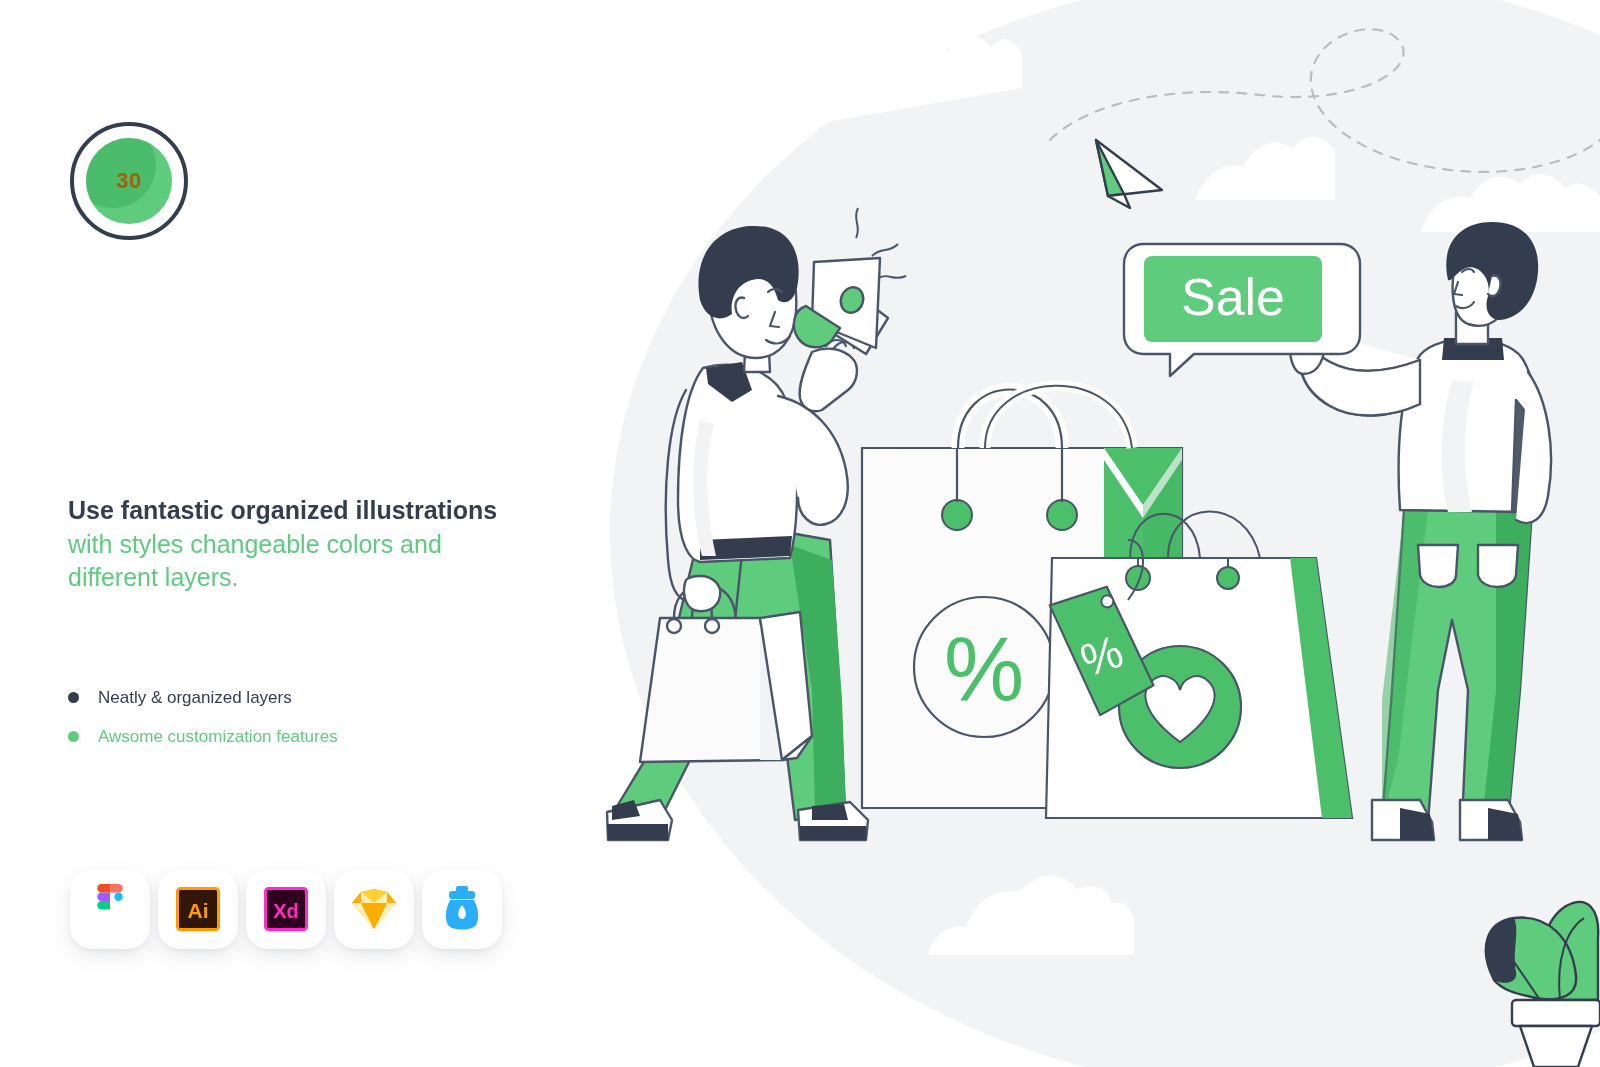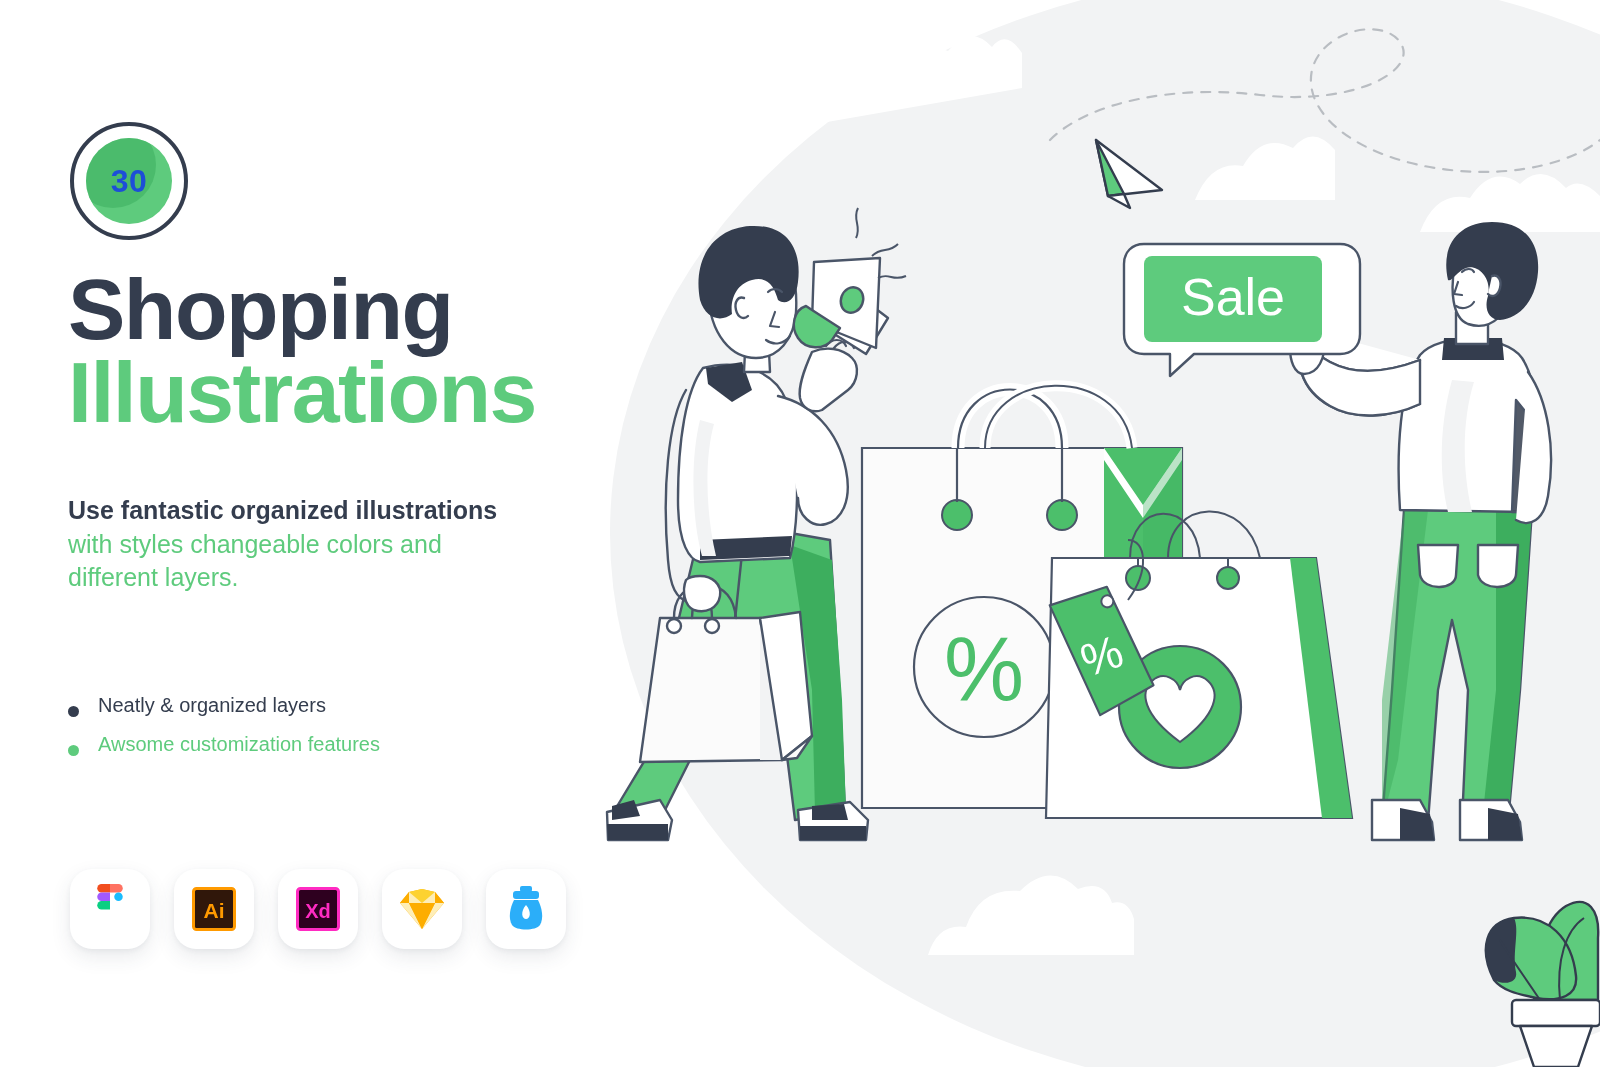--- a/index.html
+++ b/index.html
@@ -8,40 +8,40 @@
 
   
   .left-col{position:absolute;left:0;top:0;width:600px;height:1067px;z-index:40;}
 
   .badge-wrap{position:absolute;left:70px;top:122px;width:118px;height:118px;}
   .badge-ring{position:absolute;inset:0;border:4px solid #343d4e;border-radius:50%;background:#fff;box-sizing:border-box;}
   .badge-inner{position:absolute;left:16px;top:16px;width:86px;height:86px;border-radius:50%;
                background:#5ECB7D;overflow:hidden;}
   .badge-shade{position:absolute;left:-16px;top:-16px;width:86px;height:86px;border-radius:50%;background:#3DAE5E;opacity:.55;}
   .badge-num{position:absolute;inset:0;display:flex;align-items:center;justify-content:center;
-             color:#1d4ed8;font-size:32px;font-weight:bold;letter-spacing:.5px;}
+             color:#a16207;font-size:22px;font-weight:bold;letter-spacing:.5px;}
 
   .title{position:absolute;left:68px;top:268px;width:520px;}
   .title-line{font-size:86px;line-height:.96;font-weight:bold;letter-spacing:-1.5px;}
   .t-dark{color:#343d4e;}
   .t-green{color:#5ECB7D;}
 
   .subtitle{position:absolute;left:68px;top:494px;width:470px;font-size:25px;line-height:1.34;}
   .sub-strong{color:#343d4e;font-weight:bold;}
   .sub-soft{color:#5ECB7D;}
 
   .features{position:absolute;left:68px;top:678px;width:470px;}
-  .feat{display:flex;align-items:flex-end;height:39px;font-size:20px;}
+  .feat{display:flex;align-items:center;height:39px;font-size:17px;}
   .dot{width:11px;height:11px;border-radius:50%;margin-right:19px;flex:0 0 auto;}
   .dot-dark{background:#343d4e;}
   .dot-green{background:#5ECB7D;}
   .feat-dark{color:#343d4e;}
   .feat-green{color:#5ECB7D;}
 
-  .apps{position:absolute;left:70px;top:869px;display:flex;gap:24px;}
+  .apps{position:absolute;left:70px;top:869px;display:flex;gap:8px;}
   .app-card{width:80px;height:80px;border-radius:22px;background:#fff;
             box-shadow:0 8px 20px rgba(52,61,78,.10), 0 2px 5px rgba(52,61,78,.06);
             display:flex;align-items:center;justify-content:center;}
 
   
   .illu{position:absolute;left:0;top:0;width:1600px;height:1067px;z-index:10;}
 </style>
 </head>
 <body>
 
@@ -259,24 +259,20 @@
   <div class="left-col">
 
     <div class="badge-wrap">
       <div class="badge-ring"></div>
       <div class="badge-inner">
         <div class="badge-shade"></div>
       </div>
       <div class="badge-num">30</div>
     </div>
 
-    <div class="title">
-      <div class="title-line t-dark">Shopping</div>
-      <div class="title-line t-green">Illustrations</div>
-    </div>
 
     <div class="subtitle">
       <div class="sub-strong">Use fantastic organized illustrations</div>
       <div class="sub-soft">with styles changeable colors and</div>
       <div class="sub-soft">different layers.</div>
     </div>
 
     <div class="features">
       <div class="feat">
         <span class="dot dot-dark"></span>

